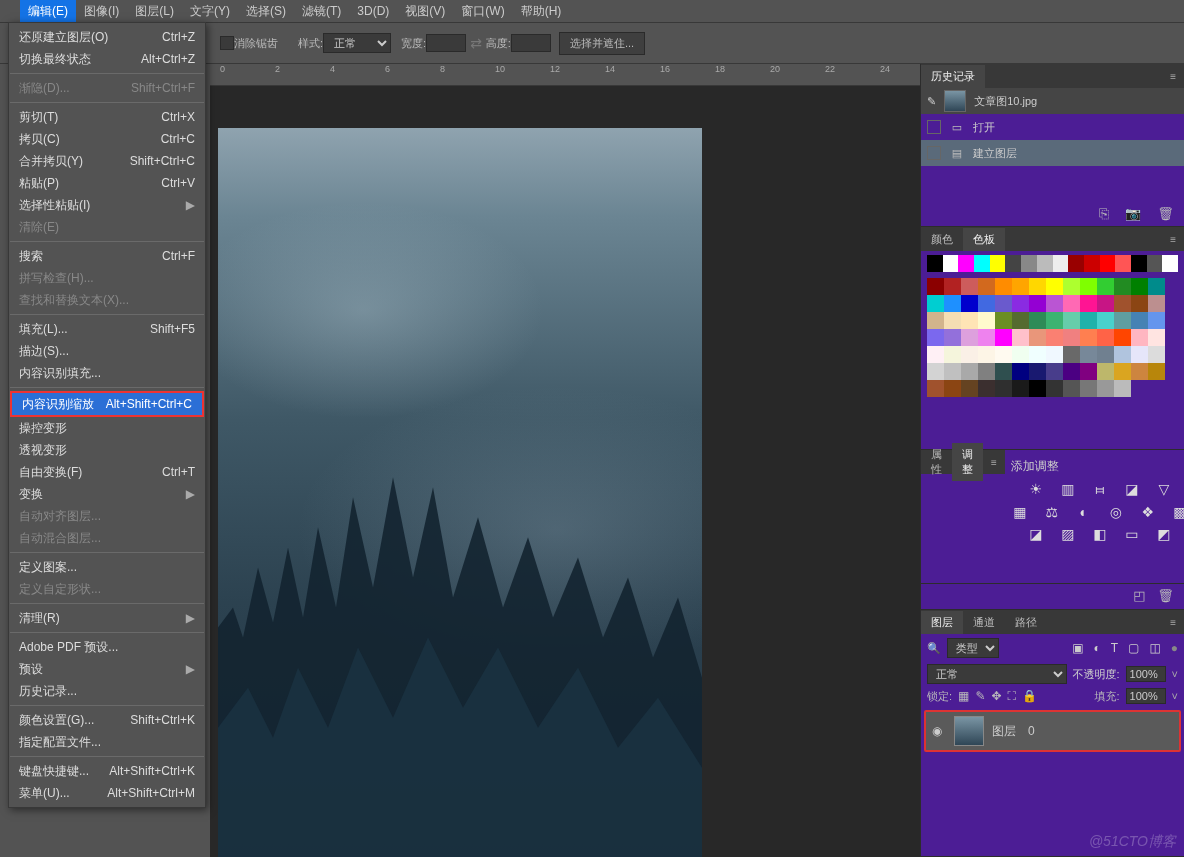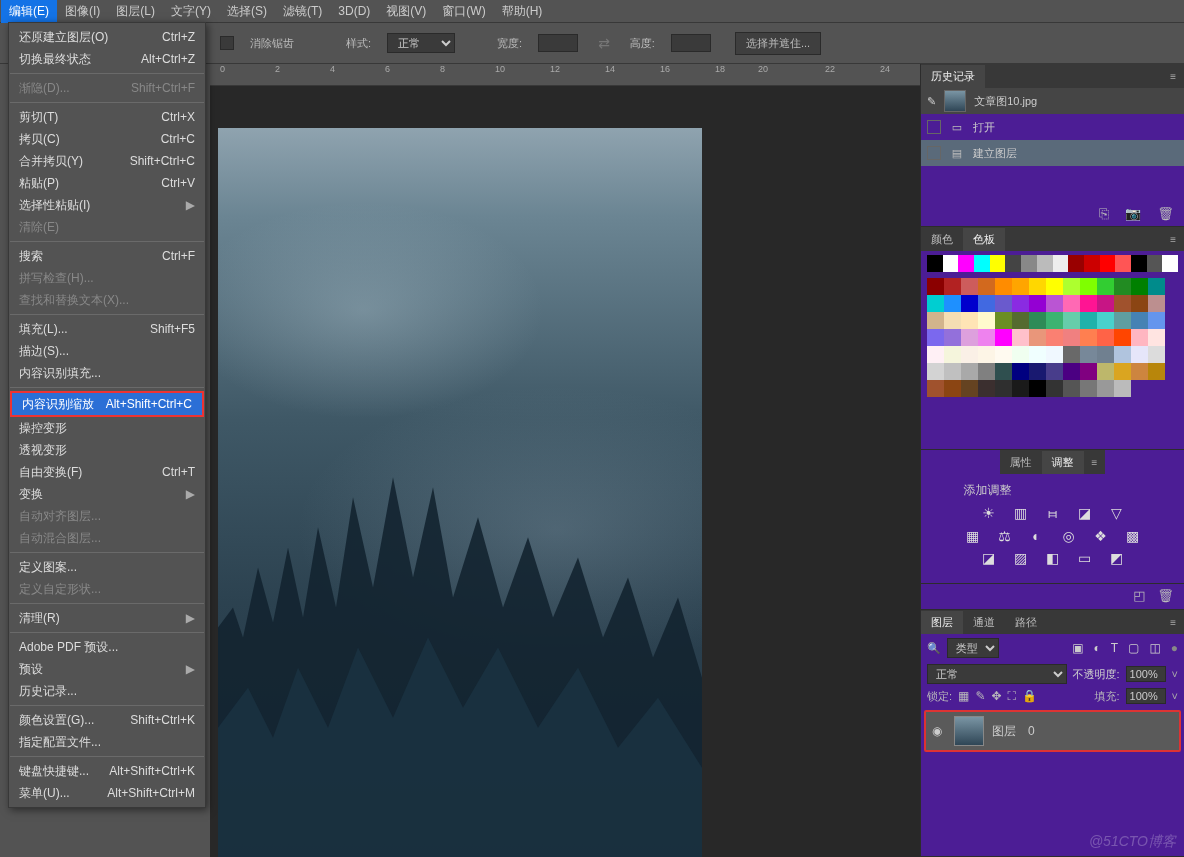--- a/index.html
+++ b/index.html
@@ -1,24 +1,24 @@
 <!DOCTYPE html>
 <html><head>
 <meta charset="utf-8">
 <style>
 * { margin: 0; padding: 0; box-sizing: border-box; font-family: "Microsoft YaHei", sans-serif; user-select: none; }
 body { background: #535353; width: 1184px; height: 857px; overflow: hidden; position: relative; color: #ccc; font-size: 12px; }
 
 
-.menubar { height: 22px; background: #535353; display: flex; align-items: center; padding: 0 1px; font-size: 12px; }
+.menubar { height: 22px; background: #535353; display: flex; align-items: center; padding: 0 20px; font-size: 12px; }
 .menubar .mitem { padding: 3px 8px; cursor: default; }
 .menubar .mitem.active { background: #1473e6; color: #fff; }
 
 
-.optbar { height: 42px; background: #535353; border-top: 1px solid #383838; border-bottom: 1px solid #383838; display: flex; align-items: center; font-size: 11px; padding-left: 220px; gap: 16px; color: #bbb; }
+.optbar { height: 42px; background: #535353; border-top: 1px solid #383838; border-bottom: 1px solid #383838; display: flex; align-items: center; font-size: 11px; padding-left: 220px; gap: 0; color: #bbb; }
 .optbar .lbl { color: #bbb; }
 .optbar select { background: #3a3a3a; color: #ccc; border: 1px solid #2a2a2a; font-size: 11px; padding: 2px 18px 2px 6px; }
 .optbar .field { width: 40px; height: 18px; background: #3a3a3a; border: 1px solid #2a2a2a; display: inline-block; }
 .optbar .check { width: 14px; height: 14px; border: 1px solid #2a2a2a; background: #3a3a3a; display: inline-block; }
 .optbar .btnmask { background: #3f3f3f; border: 1px solid #2a2a2a; padding: 3px 10px; margin-left: 8px; }
 .optbar .swapicon { color: #777; font-size: 14px; padding: 0 4px; }
 
 
 .ruler { height: 22px; background: #535353; border-bottom: 1px solid #383838; position: relative; margin-left: 210px; margin-right: 264px; overflow: hidden; }
 .ruler .tick { position: absolute; top: 0; color: #aaa; font-size: 9px; }
@@ -123,21 +123,21 @@
     <div class="tick" style="left: 10px;">0</div>
     <div class="tick" style="left: 65px;">2</div>
     <div class="tick" style="left: 120px;">4</div>
     <div class="tick" style="left: 175px;">6</div>
     <div class="tick" style="left: 230px;">8</div>
     <div class="tick" style="left: 285px;">10</div>
     <div class="tick" style="left: 340px;">12</div>
     <div class="tick" style="left: 395px;">14</div>
     <div class="tick" style="left: 450px;">16</div>
     <div class="tick" style="left: 505px;">18</div>
-    <div class="tick" style="left: 548px;">20</div>
+    <div class="tick" style="left: 560px;">20</div>
     <div class="tick" style="left: 615px;">22</div>
     <div class="tick" style="left: 670px;">24</div>
   </div>
 
 <div class="canvas-area">
   <div class="canvas-img">
     <div class="trees">
       <svg viewBox="0 0 484 510" preserveAspectRatio="none">
         <path fill="#132430" opacity=".9" d="M0,510 L0,280 L15,260 L25,290 L40,220 L55,275 L70,200 L85,270 L100,180 L118,260 L135,150 L155,240 L175,130 L195,230 L215,140 L235,250 L260,170 L285,260 L310,190 L335,270 L360,210 L385,290 L410,230 L435,310 L460,250 L484,330 L484,510 Z"></path>
         <path fill="#1b3444" opacity=".7" d="M0,510 L0,380 L30,340 L55,390 L80,320 L110,380 L140,300 L175,370 L210,290 L245,360 L280,300 L320,380 L360,320 L400,400 L440,350 L484,420 L484,510 Z"></path>
@@ -296,21 +296,21 @@
           <div class="sw" style="background: rgb(0, 0, 0);"></div>
           <div class="sw" style="background: rgb(51, 51, 51);"></div>
           <div class="sw" style="background: rgb(85, 85, 85);"></div>
           <div class="sw" style="background: rgb(119, 119, 119);"></div>
           <div class="sw" style="background: rgb(153, 153, 153);"></div>
           <div class="sw" style="background: rgb(187, 187, 187);"></div>
         </div>
     </div>
   </div>
 
-  <div class="panel" style="height:134px; display:flex; flex-direction:column;align-items:center;">
+  <div class="panel" style="height:134px; display:flex; flex-direction:row;">
     <div class="panel-tabs">
       <div class="ptab">属性</div>
       <div class="ptab active">调整</div>
       <div class="pmenu">≡</div>
     </div>
     <div class="adj-body" style="flex:1;">
       <div style="color:#ccc; margin-bottom:4px;">添加调整</div>
       <div class="adj-row">
         <span>☀</span>
         <span>▥</span>

